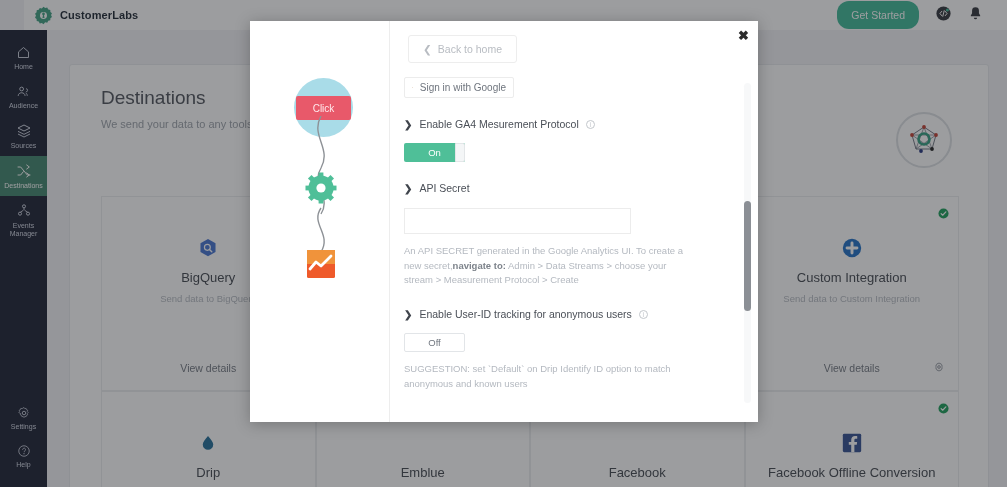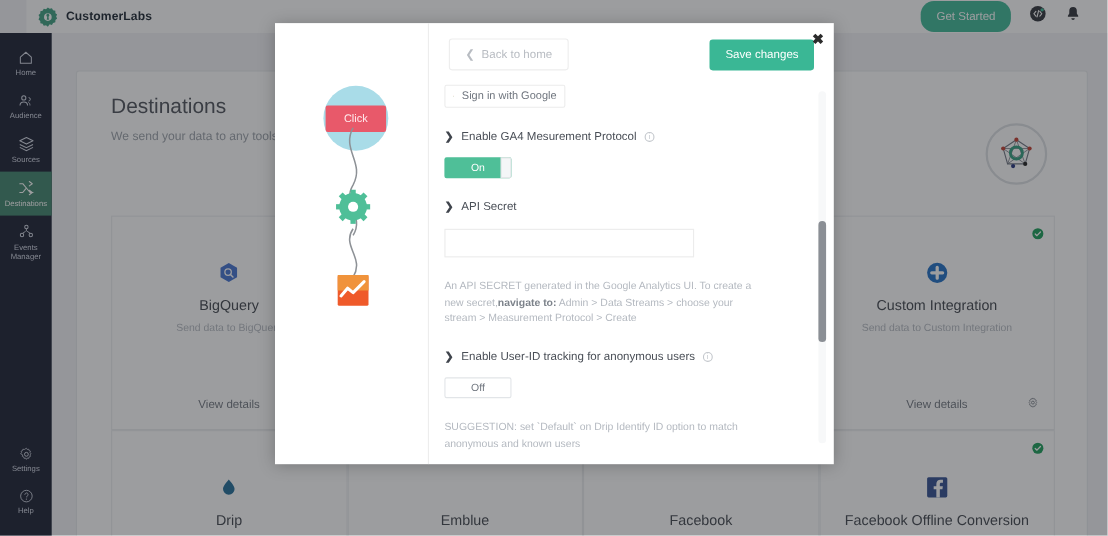--- a/index.html
+++ b/index.html
@@ -142,21 +142,21 @@
     background: #f4f6f7; border: 1px solid #e3e6e8; border-radius: 0 2px 2px 0;
   }
   .toggle.off { background: #ffffff; border: 1px solid #e2e5e8; color: #6f757e; }
 
   #api-secret-input {
     margin-top: 14px; width: 227px; height: 26px; border: 1px solid #ececec;
     background: #fff; font-family: inherit; font-size: 10px; padding: 0 8px;
     color: #4a4f57;
   }
   .helper {
-    margin-top: 20px; font-size: 9.5px; color: #b4b9c0; line-height: 1.55;
+    margin-top: 10px; font-size: 9.5px; color: #b4b9c0; line-height: 1.55;
     max-width: 288px;
   }
   .helper b { color: #7d838b; }
 
   
   #mscroll-track {
     position: absolute; right: 7px; top: 62px; width: 7px; height: 320px;
     background: #f7f8f9; border-radius: 4px;
   }
   #mscroll-thumb {
@@ -410,21 +410,20 @@
       </svg>
     </div>
 
     <div id="modal-right">
 
       <div id="modal-head">
         <button id="back-home">
           <span>❮</span>
           <span>Back to home</span>
         </button>
-        <button id="save-changes">Save changes</button>
       </div>
 
       <div id="modal-scroll">
 
         <div id="google-btn">
           <svg width="11" height="11" viewBox="0 0 24 24">
             <path fill="#4285F4" d="M21.6 12.2c0-.7-.06-1.4-.18-2H12v3.9h5.4a4.6 4.6 0 01-2 3v2.5h3.2c1.9-1.7 3-4.3 3-7.4z"></path>
             <path fill="#34A853" d="M12 22c2.7 0 5-.9 6.6-2.4l-3.2-2.5a6 6 0 01-9-3.1H3.1v2.6A10 10 0 0012 22z"></path>
             <path fill="#FBBC05" d="M6.4 14a6 6 0 010-3.8V7.6H3.1a10 10 0 000 8.8z"></path>
             <path fill="#EA4335" d="M12 5.9c1.5 0 2.8.5 3.9 1.5l2.9-2.9A10 10 0 003.1 7.6l3.3 2.6A6 6 0 0112 5.9z"></path>

